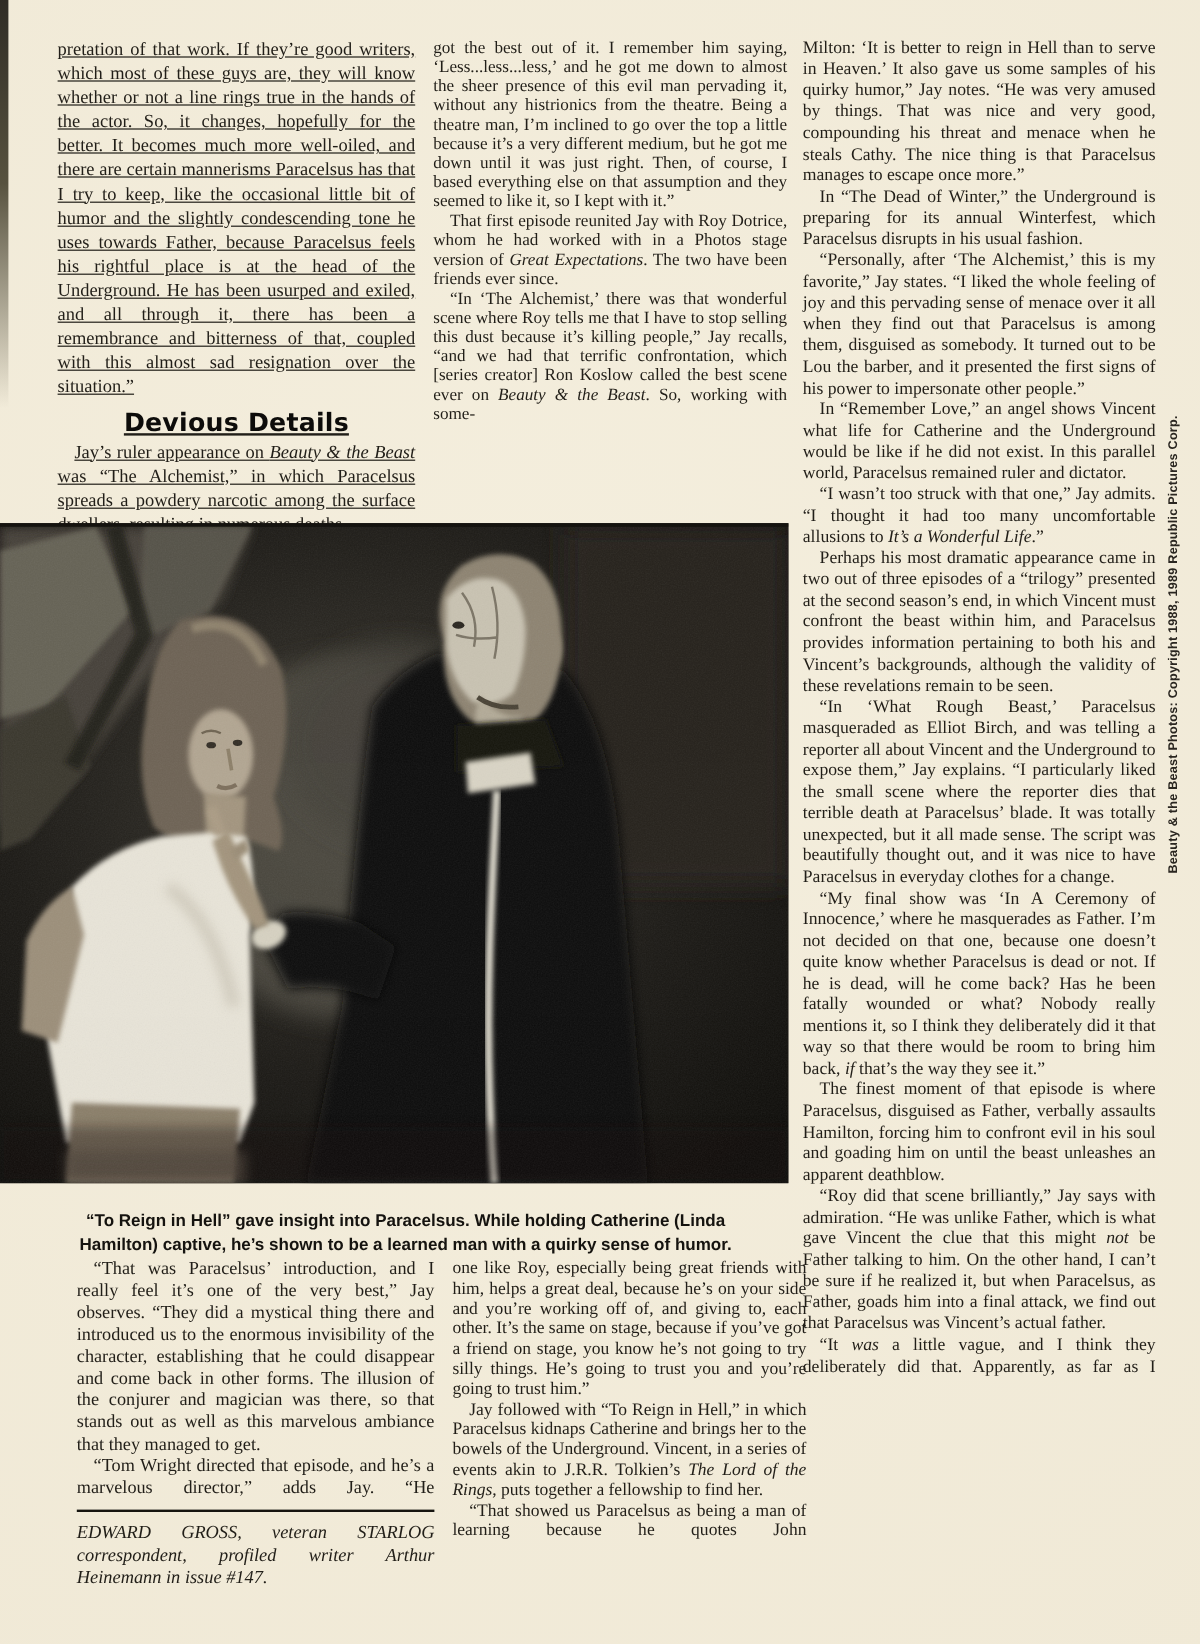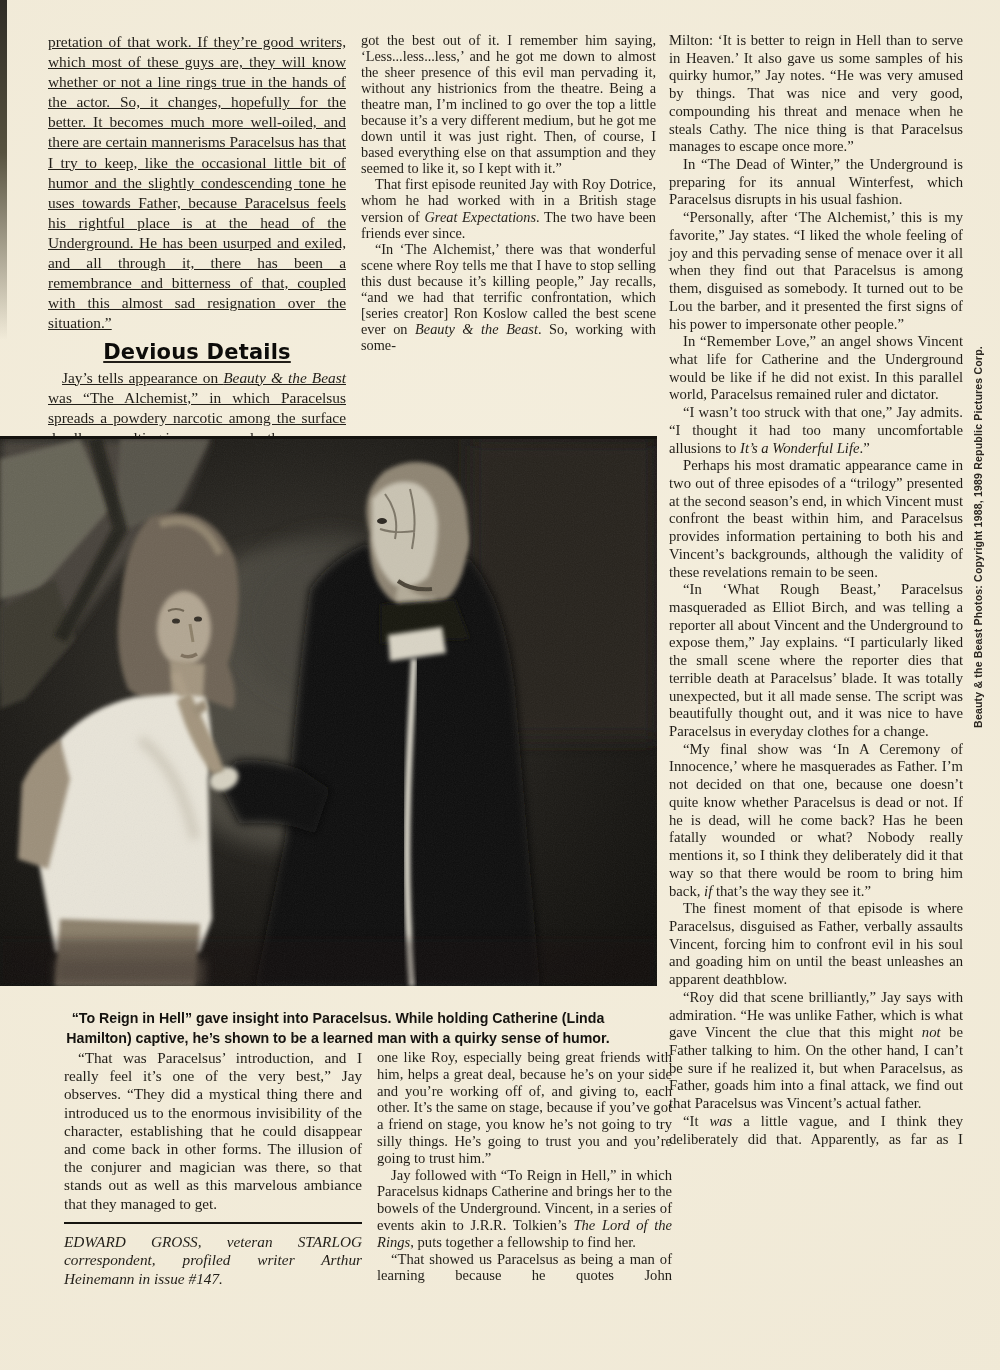--- a/index.html
+++ b/index.html
@@ -50,39 +50,39 @@
 </style>
 </head>
 <body>
 
 <div class="page">
   <div class="edge"></div>
 
   <div class="col c1t">
     <p class="para"><span>pretation of that work. If they’re good writers, which most of these guys are, they will know whether or not a line rings true in the hands of the actor. So, it changes, hopefully for the better. It becomes much more well-oiled, and there are certain mannerisms Paracelsus has that I try to keep, like the occasional little bit of humor and the slightly condescending tone he uses towards Father, because Paracelsus feels his rightful place is at the head of the Underground. He has been usurped and exiled, and all through it, there has been a remembrance and bitterness of that, coupled with this almost sad resignation over the situation.”</span></p>
     <h2 class="heading">Devious Details</h2>
-    <p class="para indent"><span>Jay’s tells appearance on </span><i>Beauty &amp; the Beast</i><span> was “The Alchemist,” in which Paracelsus spreads a powdery narcotic among the surface dwellers, resulting in numerous deaths.</span></p>
+    <p class="para indent"><span>Jay’s ruler appearance on </span><i>Beauty &amp; the Beast</i><span> was “The Alchemist,” in which Paracelsus spreads a powdery narcotic among the surface dwellers, resulting in numerous deaths.</span></p>
   </div>
 
   <div class="col c2t">
     <p class="para"><span>got the best out of it. I remember him saying, ‘Less...less...less,’ and he got me down to almost the sheer presence of this evil man pervading it, without any histrionics from the theatre. Being a theatre man, I’m inclined to go over the top a little because it’s a very different medium, but he got me down until it was just right. Then, of course, I based everything else on that assumption and they seemed to like it, so I kept with it.”</span></p>
-    <p class="para indent"><span>That first episode reunited Jay with Roy Dotrice, whom he had worked with in a British stage version of </span><i>Great Expectations</i><span>. The two have been friends ever since.</span></p>
+    <p class="para indent"><span>That first episode reunited Jay with Roy Dotrice, whom he had worked with in a Photos stage version of </span><i>Great Expectations</i><span>. The two have been friends ever since.</span></p>
     <p class="para indent cont"><span>“In ‘The Alchemist,’ there was that wonderful scene where Roy tells me that I have to stop selling this dust because it’s killing people,” Jay recalls, “and we had that terrific confrontation, which [series creator] Ron Koslow called the best scene ever on </span><i>Beauty &amp; the Beast</i><span>. So, working with some-</span></p>
   </div>
 
   <div class="col c3">
     <p class="para"><span>Milton: ‘It is better to reign in Hell than to serve in Heaven.’ It also gave us some samples of his quirky humor,” Jay notes. “He was very amused by things. That was nice and very good, compounding his threat and menace when he steals Cathy. The nice thing is that Paracelsus manages to escape once more.”</span></p>
     <p class="para indent"><span>In “The Dead of Winter,” the Underground is preparing for its annual Winterfest, which Paracelsus disrupts in his usual fashion.</span></p>
     <p class="para indent"><span>“Personally, after ‘The Alchemist,’ this is my favorite,” Jay states. “I liked the whole feeling of joy and this pervading sense of menace over it all when they find out that Paracelsus is among them, disguised as somebody. It turned out to be Lou the barber, and it presented the first signs of his power to impersonate other people.”</span></p>
     <p class="para indent"><span>In “Remember Love,” an angel shows Vincent what life for Catherine and the Underground would be like if he did not exist. In this parallel world, Paracelsus remained ruler and dictator.</span></p>
     <p class="para indent"><span>“I wasn’t too struck with that one,” Jay admits. “I thought it had too many uncomfortable allusions to </span><i>It’s a Wonderful Life</i><span>.”</span></p>
     <p class="para indent"><span>Perhaps his most dramatic appearance came in two out of three episodes of a “trilogy” presented at the second season’s end, in which Vincent must confront the beast within him, and Paracelsus provides information pertaining to both his and Vincent’s backgrounds, although the validity of these revelations remain to be seen.</span></p>
     <p class="para indent"><span>“In ‘What Rough Beast,’ Paracelsus masqueraded as Elliot Birch, and was telling a reporter all about Vincent and the Underground to expose them,” Jay explains. “I particularly liked the small scene where the reporter dies that terrible death at Paracelsus’ blade. It was totally unexpected, but it all made sense. The script was beautifully thought out, and it was nice to have Paracelsus in everyday clothes for a change.</span></p>
     <p class="para indent"><span>“My final show was ‘In A Ceremony of Innocence,’ where he masquerades as Father. I’m not decided on that one, because one doesn’t quite know whether Paracelsus is dead or not. If he is dead, will he come back? Has he been fatally wounded or what? Nobody really mentions it, so I think they deliberately did it that way so that there would be room to bring him back, </span><i>if</i><span> that’s the way they see it.”</span></p>
-    <p class="para indent"><span>The finest moment of that episode is where Paracelsus, disguised as Father, verbally assaults Vincent, forcing him to confront evil in his soul and goading him on until the beast unleashes an apparent deathblow.</span></p>
+    <p class="para indent"><span>The finest moment of that episode is where Paracelsus, disguised as Father, verbally assaults Hamilton, forcing him to confront evil in his soul and goading him on until the beast unleashes an apparent deathblow.</span></p>
     <p class="para indent"><span>“Roy did that scene brilliantly,” Jay says with admiration. “He was unlike Father, which is what gave Vincent the clue that this might </span><i>not</i><span> be Father talking to him. On the other hand, I can’t be sure if he realized it, but when Paracelsus, as Father, goads him into a final attack, we find out that Paracelsus was Vincent’s actual father.</span></p>
     <p class="para indent cont"><span>“It </span><i>was</i><span> a little vague, and I think they deliberately did that. Apparently, as far as I</span></p>
   </div>
 
   <figure class="photo-wrap" style="margin:0">
     <svg width="657" height="547" viewBox="0 0 657 547">
       <defs>
         <filter id="f1" x="-40%" y="-40%" width="180%" height="180%">
             <feGaussianBlur stdDeviation="10"></feGaussianBlur>
           </filter>
@@ -152,20 +152,21 @@
       </g>
       <rect x="0" y="500" width="657" height="47" fill="#12110e" opacity="0.35" filter="url(#f2)"></rect>
       <rect width="657" height="547" filter="url(#grain)" opacity="0.08"></rect>
     </svg>
   </figure>
 
   <p class="caption">“To Reign in Hell” gave insight into Paracelsus. While holding Catherine (Linda Hamilton) captive, he’s shown to be a learned man with a quirky sense of humor.</p>
 
   <div class="col c1b">
     <p class="para indent"><span>“That was Paracelsus’ introduction, and I really feel it’s one of the very best,” Jay observes. “They did a mystical thing there and introduced us to the enormous invisibility of the character, establishing that he could disappear and come back in other forms. The illusion of the conjurer and magician was there, so that stands out as well as this marvelous ambiance that they managed to get.</span></p>
+    <p class="para indent cont"><span>“Tom Wright directed that episode, and he’s a marvelous director,” adds Jay. “He</span></p>
     <div class="rule"></div>
     <p class="credit">EDWARD GROSS, veteran STARLOG correspondent, profiled writer Arthur Heinemann in issue #147.</p>
   </div>
 
   <div class="col c2b">
     <p class="para"><span>one like Roy, especially being great friends with him, helps a great deal, because he’s on your side and you’re working off of, and giving to, each other. It’s the same on stage, because if you’ve got a friend on stage, you know he’s not going to try silly things. He’s going to trust you and you’re going to trust him.”</span></p>
     <p class="para indent"><span>Jay followed with “To Reign in Hell,” in which Paracelsus kidnaps Catherine and brings her to the bowels of the Underground. Vincent, in a series of events akin to J.R.R. Tolkien’s </span><i>The Lord of the Rings</i><span>, puts together a fellowship to find her.</span></p>
     <p class="para indent cont"><span>“That showed us Paracelsus as being a man of learning because he quotes John</span></p>
   </div>
 

